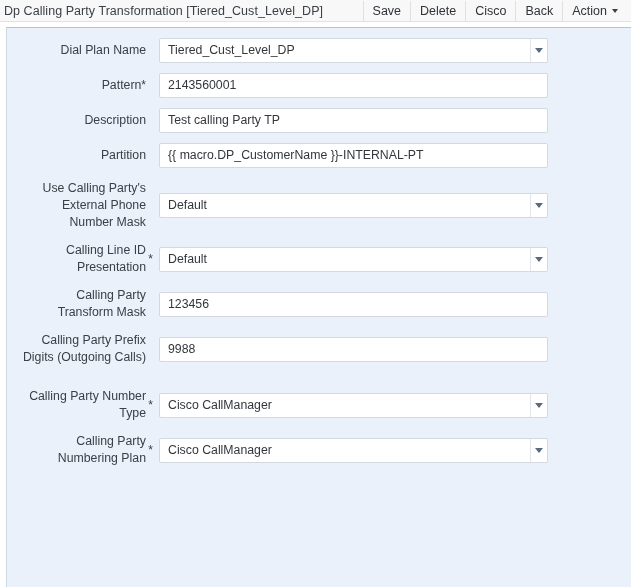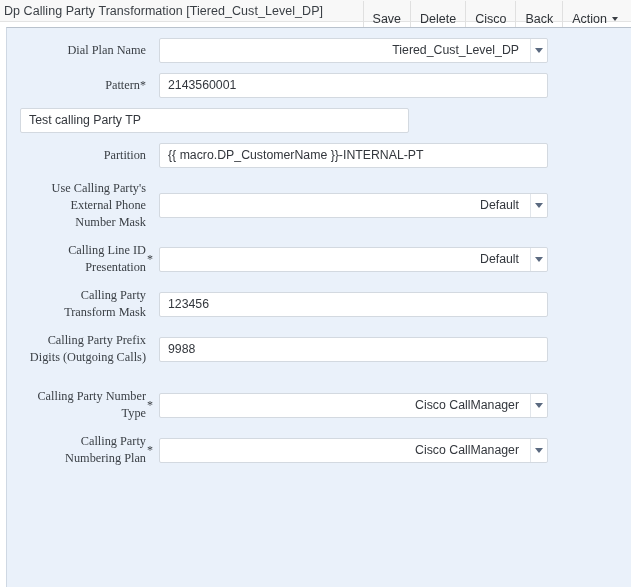--- a/index.html
+++ b/index.html
@@ -31,21 +31,21 @@
     padding-left: 4px;
     font-size: 12.5px;
     color: #3a3f45;
     white-space: nowrap;
     letter-spacing: 0.05px;
   }
   .titlebar-actions {
     position: absolute;
     right: 4px;
     top: 0;
-    height: 38px;
+    height: 22px;
     display: flex;
     align-items: stretch;
   }
   .action-sep {
     width: 1px;
     background: #e0e0e0;
     margin: 1px 0 1px 0;
   }
   .action-btn {
     display: flex;
@@ -92,21 +92,20 @@
   .lbl {
     width: 139px;
     padding-right: 0;
     text-align: right;
     font-size: 12.3px;
     color: #3b4046;
     line-height: 17px;
     box-sizing: border-box;
     position: relative;
     white-space: pre-line;
-    font-family: Liberation Serif, serif;
   }
   .lbl .req {
     position: absolute;
     right: -7px;
     top: 50%;
     transform: translateY(-50%);
     font-size: 12px;
     color: #3b4046;
   }
   .lbl.inline-req .req {
@@ -136,21 +135,20 @@
     display: block;
   }
   .field::placeholder { color: #9aa3ad; }
 
   .select-field {
     padding-right: 28px;
     overflow: hidden;
     white-space: nowrap;
     text-overflow: ellipsis;
     cursor: default;
-    text-align: right;
   }
 
   .dd-btn {
     position: absolute;
     top: 1px;
     right: 1px;
     width: 16px;
     height: 23px;
     border-left: 1px solid #e2e6eb;
     background: #ffffff;
@@ -219,20 +217,21 @@
   <div class="form-row">
     <div class="lbl inline-req"><span>Pattern</span><span class="req">*</span></div>
     <div class="fieldwrap">
       <input class="field" type="text" value="2143560001" style="">
     </div>
   </div>
 
   <div class="gap-sm"></div>
 
   <div class="form-row">
+    <div class="lbl">Description</div>
     <div class="fieldwrap">
       <input class="field" type="text" value="Test calling Party TP" style="">
     </div>
   </div>
 
   <div class="gap-sm"></div>
 
   <div class="form-row">
     <div class="lbl">Partition</div>
     <div class="fieldwrap">

